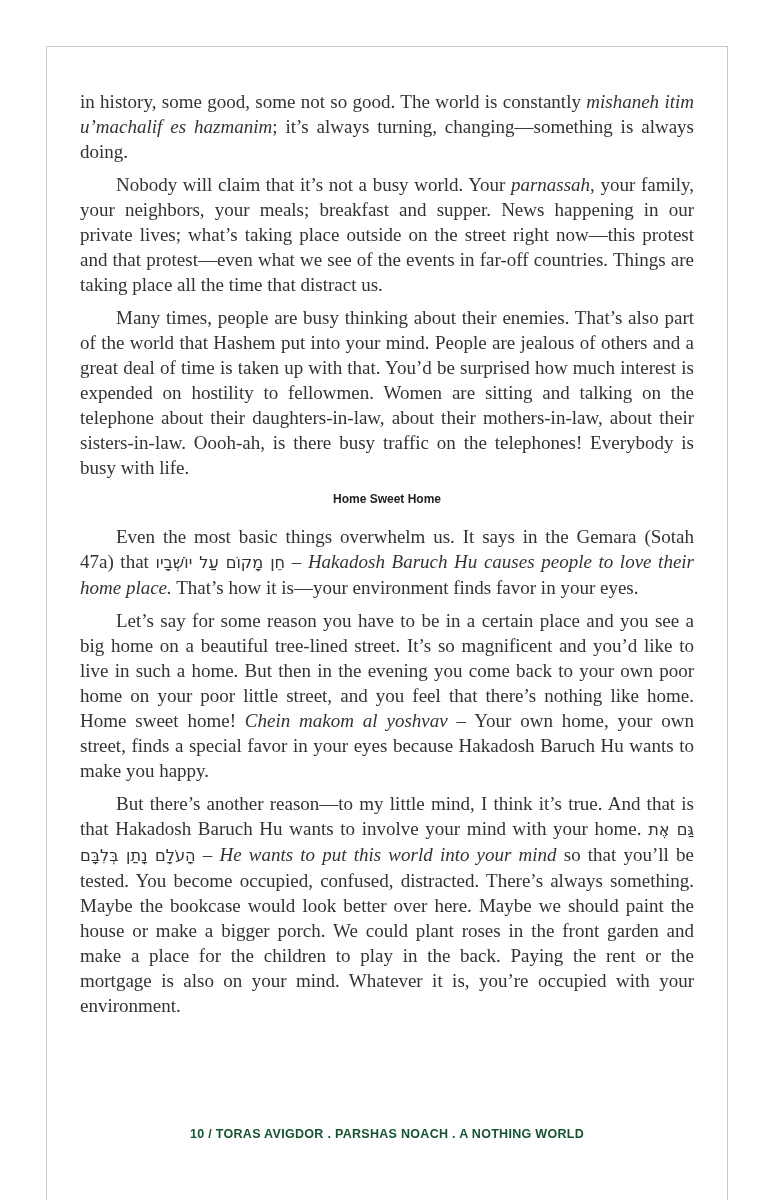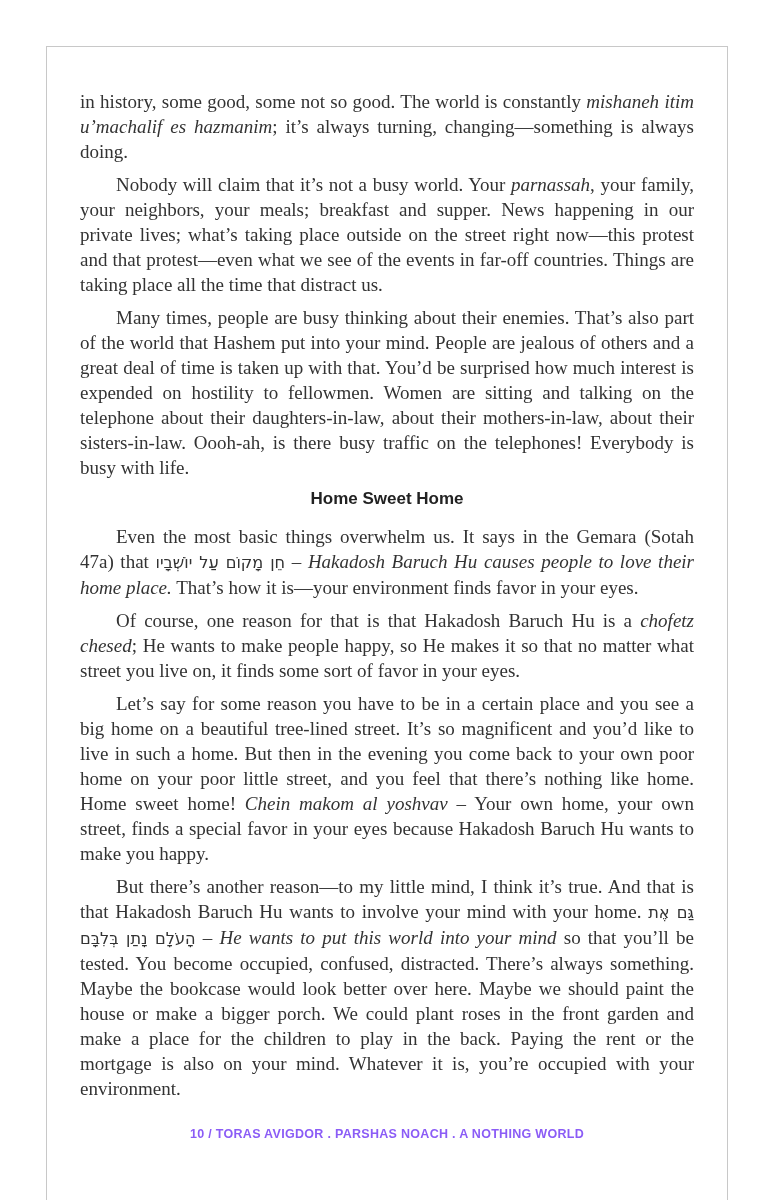--- a/index.html
+++ b/index.html
@@ -34,51 +34,50 @@
   .it { font-style: italic; }
   .he {
     font-family: "DejaVu Sans", sans-serif;
     font-weight: normal;
     font-size: 0.85em;
     font-style: normal;
   }
   .section-heading {
     font-family: "Liberation Sans", "DejaVu Sans", sans-serif;
     font-weight: 700;
-    font-size: 17px;
+    font-size: 12px;
     line-height: 22px;
     text-align: center;
     text-indent: 0;
     color: #222222;
     margin: 4px 0 14px 0;
   }
   .page-footer {
     position: absolute;
     left: 0; right: 0;
     top: 1080px;
     text-align: center;
     font-family: "Liberation Sans", "DejaVu Sans", sans-serif;
     font-weight: 700;
     font-size: 12.5px;
     letter-spacing: 0.3px;
-    color: #8b5cf6;
+    color: #14532d;
     white-space: nowrap;
   }
 </style>
 </head>
 <body>
 
 <div class="canvas">
   <div class="page">
     <div class="text-column">
 
     <p class="para"><span>in history, some good, some not so good. The world is constantly </span><span class="it">mishaneh itim u’machalif es hazmanim</span><span>; it’s always turning, changing—something is always doing.</span></p>
         <p class="para indent"><span>Nobody will claim that it’s not a busy world. Your </span><span class="it">parnassah</span><span>, your family, your neighbors, your meals; breakfast and supper. News happening in our private lives; what’s taking place outside on the street right now—this protest and that protest—even what we see of the events in far-off countries. Things are taking place all the time that distract us.</span></p>
         <p class="para indent"><span>Many times, people are busy thinking about their enemies. That’s also part of the world that Hashem put into your mind. People are jealous of others and a great deal of time is taken up with that. You’d be surprised how much interest is expended on hostility to fellowmen. Women are sitting and talking on the telephone about their daughters-in-law, about their mothers-in-law, about their sisters-in-law. Oooh-ah, is there busy traffic on the telephones! Everybody is busy with life.</span></p>
         <h2 class="section-heading">Home Sweet Home</h2>
         <p class="para indent"><span>Even the most basic things overwhelm us. It says in the Gemara (Sotah 47a) that </span><span class="he">חֵן מָקוֹם עַל יוֹשְׁבָיו</span><span> – </span><span class="it">Hakadosh Baruch Hu causes people to love their home place.</span><span> That’s how it is—your environment finds favor in your eyes.</span></p>
-        <p class="para indent"><span>Of course, one reason for that is that Hakadosh Baruch Hu is a </span><span class="it">chofetz chesed</span><span>; He wants to make people happy, so He makes it so that no matter what street you live on, it finds some sort of favor in your eyes.</span></p>
         <p class="para indent"><span>Let’s say for some reason you have to be in a certain place and you see a big home on a beautiful tree-lined street. It’s so magnificent and you’d like to live in such a home. But then in the evening you come back to your own poor home on your poor little street, and you feel that there’s nothing like home. Home sweet home! </span><span class="it">Chein makom al yoshvav</span><span> – Your own home, your own street, finds a special favor in your eyes because Hakadosh Baruch Hu wants to make you happy.</span></p>
         <p class="para indent"><span>But there’s another reason—to my little mind, I think it’s true. And that is that Hakadosh Baruch Hu wants to involve your mind with your home. </span><span class="he">גַּם אֶת הָעֹלָם נָתַן בְּלִבָּם</span><span> – </span><span class="it">He wants to put this world into your mind</span><span> so that you’ll be tested. You become occupied, confused, distracted. There’s always something. Maybe the bookcase would look better over here. Maybe we should paint the house or make a bigger porch. We could plant roses in the front garden and make a place for the children to play in the back. Paying the rent or the mortgage is also on your mind. Whatever it is, you’re occupied with your environment.</span></p>
       </div>
     <div class="page-footer">10 / TORAS AVIGDOR . PARSHAS NOACH . A NOTHING WORLD</div>
   </div>
 </div>
 
 </body></html>

